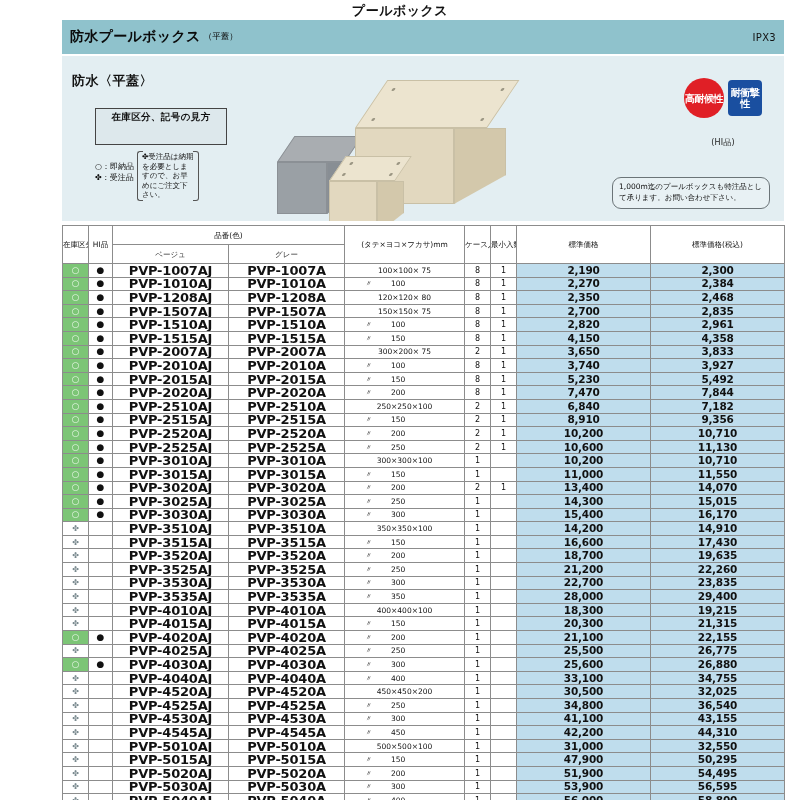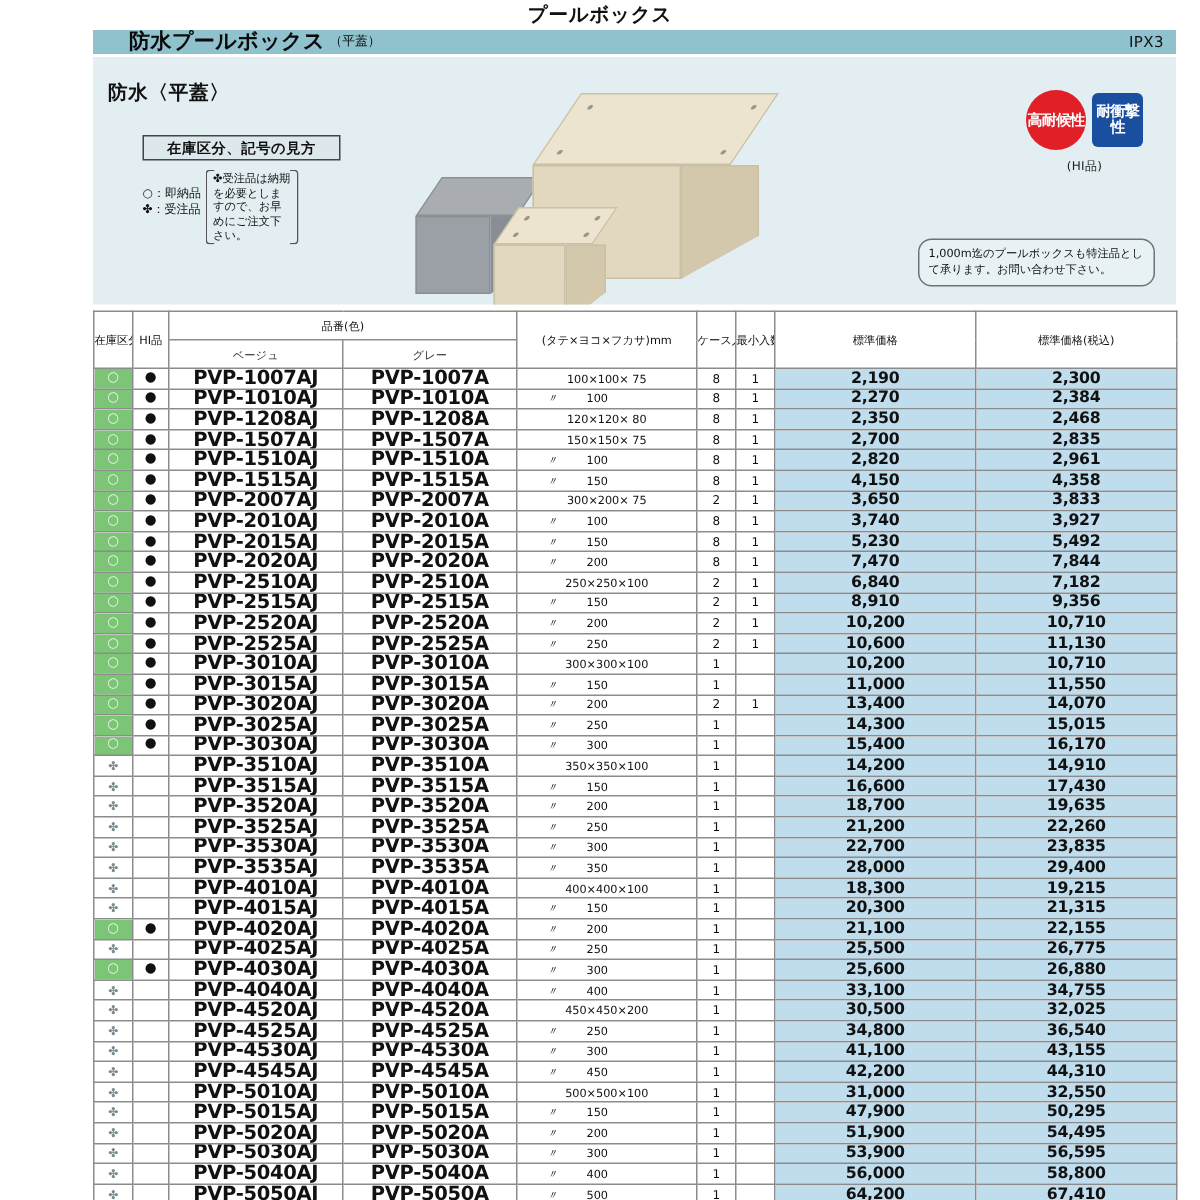--- a/index.html
+++ b/index.html
@@ -19,25 +19,25 @@
     color: #111;
     letter-spacing: 0.5px;
     padding-top: 3px;
     height: 20px;
     line-height: 16px;
   }
 
   
   .banner {
     margin: 0 16px 0 62px;
-    height: 16px;
+    height: 34px;
     background: #8fc2cc;
     display: flex;
     align-items: center;
-    padding: 0 8px 0 24px;
+    padding: 0 8px 0 8px;
   }
   .banner-title {
     font-size: 14px; font-weight: bold; color: #0a0a0a;
     letter-spacing: 0.3px;
   }
   .banner-sub { font-size: 8.5px; color: #0a0a0a; margin-left: 3px; padding-bottom: 1px; }
   .banner-spacer { flex: 1; }
   .banner-ipx { font-size: 10px; color: #111; font-weight: normal; letter-spacing: .3px; }
 
   
@@ -56,21 +56,21 @@
   .hero-heading div:nth-child(2) { margin-top: 3px; }
 
   
   .legend {
     position: absolute; left: 33px; top: 52px; width: 132px;
   }
   .legend-title {
     border: 1.2px solid #444;
     background: #dde8ec;
     font-size: 9.5px; font-weight: bold; color: #111;
-    text-align: center; padding: 2px 0 0; letter-spacing: .4px;
+    text-align: center; padding: 2px 0 20px; letter-spacing: .4px;
   }
   .legend-body { display: flex; margin-top: 6px; gap: 3px; }
   .legend-keys { font-size: 8px; color: #111; line-height: 11px; padding-top: 10px; white-space: nowrap; }
   .legend-note {
     position: relative;
     font-size: 7.5px; color: #111; line-height: 9.6px;
     padding: 1px 4px 1px 5px;
     width: 62px;
   }
   .legend-note::before,
@@ -155,21 +155,21 @@
     display: flex; align-items: center; justify-content: center;
     letter-spacing: -.5px; padding-top: 1px;
   }
   .badge-blue {
     width: 34px; height: 36px; border-radius: 4px;
     background: #1a4fa0; color: #fff;
     font-size: 10px; font-weight: bold; line-height: 11px;
     display: flex; align-items: center; justify-content: center;
     letter-spacing: -.5px;
   }
-  .badge-caption { font-size: 8px; color: #222; margin-top: 5px; letter-spacing: .2px; }
+  .badge-caption { font-size: 8px; color: #222; margin-top: 19px; letter-spacing: .2px; }
 
   
   .callout {
     position: absolute; right: 14px; bottom: 12px;
     width: 158px;
     border: 1px solid #6b7478; border-radius: 9px;
     background: #e8f1f4;
     font-size: 7.5px; line-height: 10.5px; color: #111;
     padding: 4px 6px 5px;
   }

